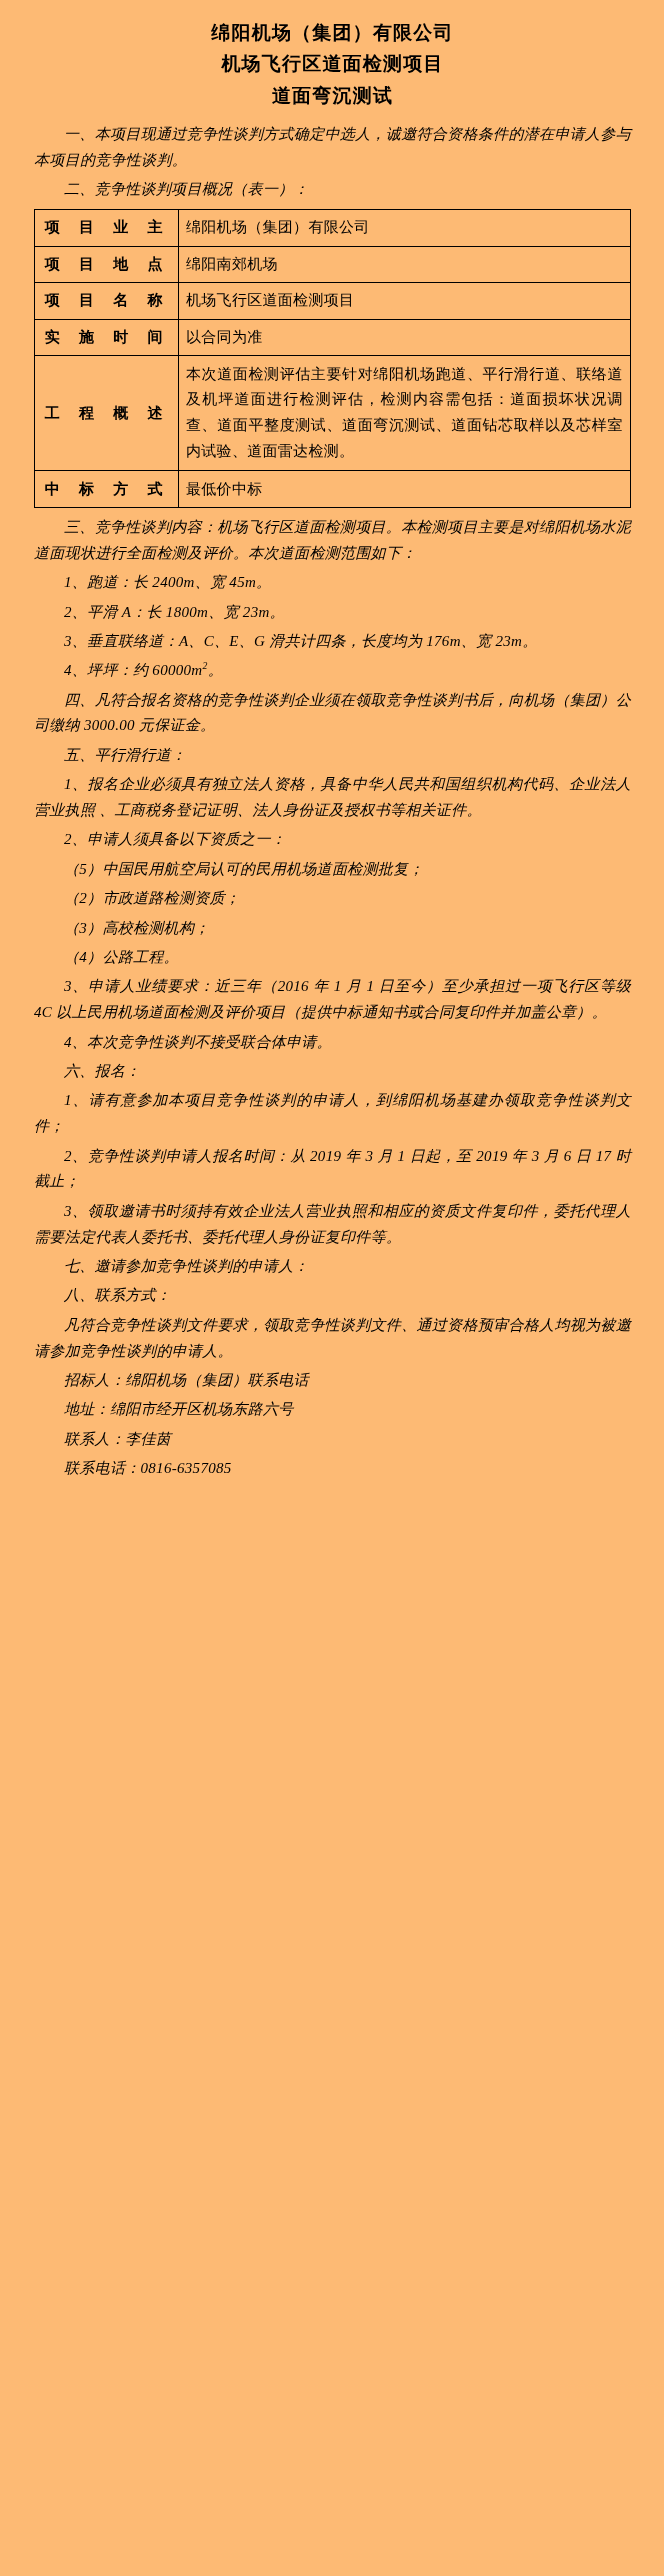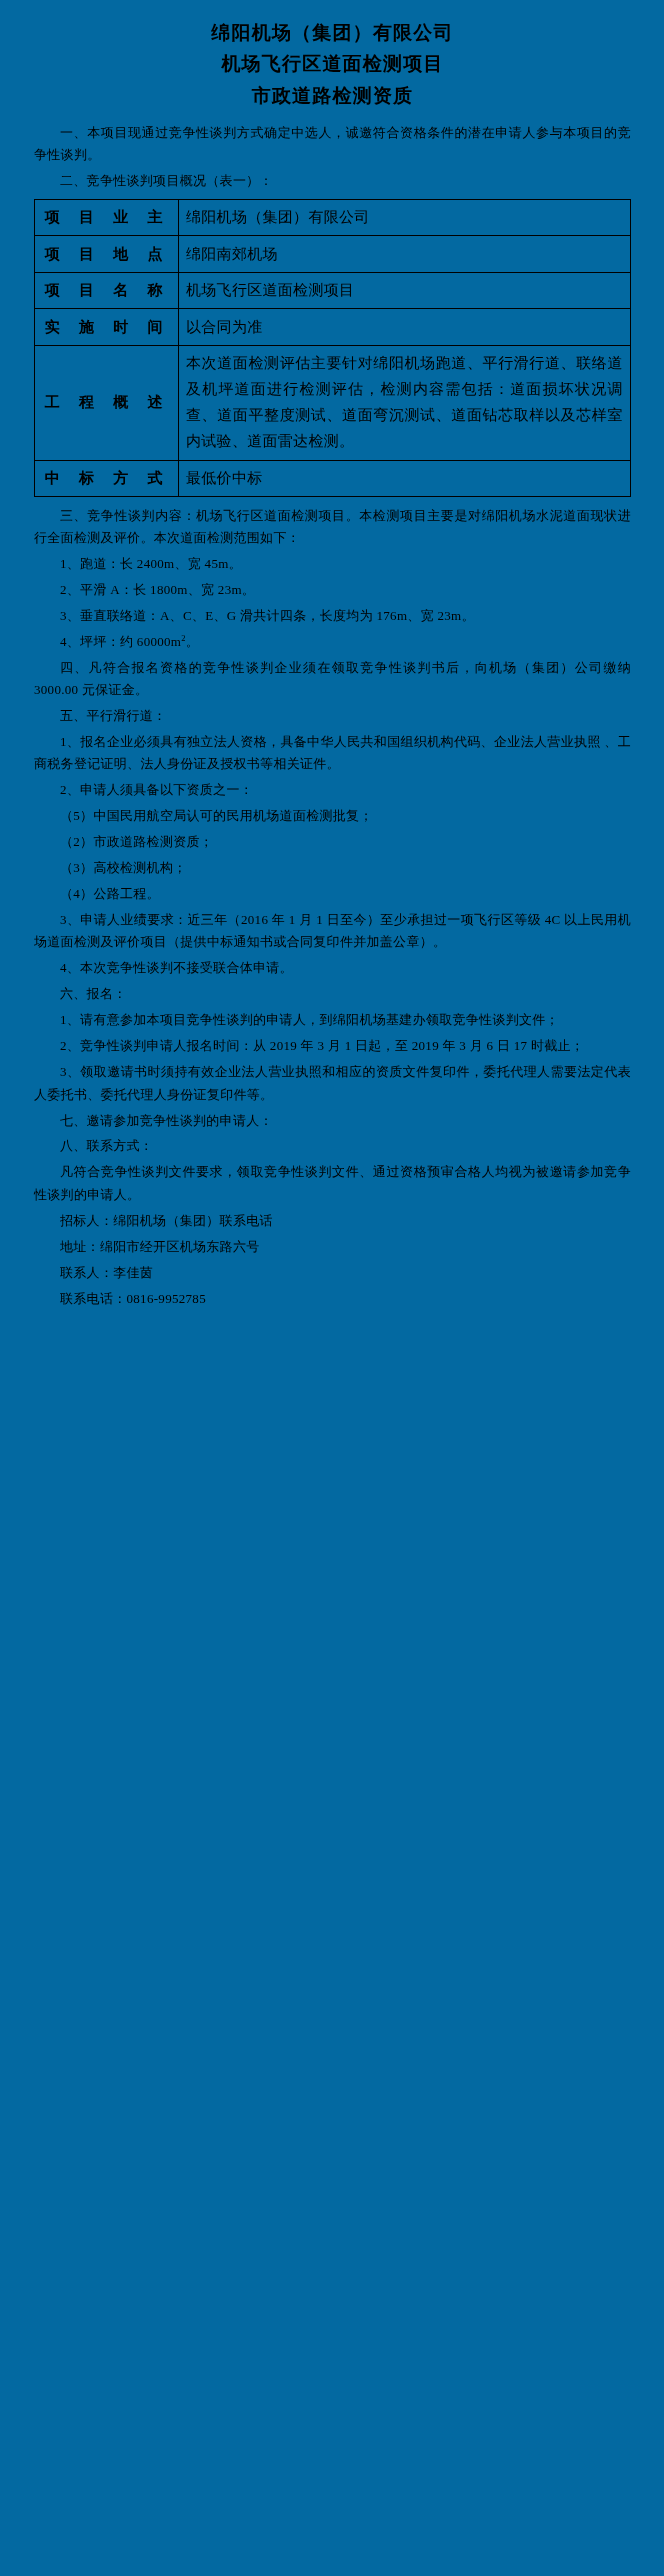--- a/index.html
+++ b/index.html
@@ -10,40 +10,41 @@
   body {
     width: 665px;
     font-family: "Liberation Serif", "DejaVu Serif", serif;
     color: #000000;
   }
   .page {
     width: 665px;
     min-height: 2576px;
     box-sizing: border-box;
     padding: 17px 34px 24px 34px;
-    background: #0369a1;
+    background: #fdba74;
   }
   .title-block {
     text-align: center;
     margin-bottom: 11px;
   }
   .title-line {
     font-size: 19px;
     font-weight: bold;
     letter-spacing: 1.2px;
     line-height: 1.65;
     font-family: "Liberation Serif", "DejaVu Serif", serif;
   }
   p.para {
-    font-size: 13px;
+    font-size: 15px;
     line-height: 1.72;
     margin: 0 0 3.6px 0;
     text-indent: 2em;
     text-align: justify;
     letter-spacing: 0.3px;
+    font-style: italic;
   }
   table.info {
     border-collapse: collapse;
     width: 100%;
     margin: 6px 0 7.3px 0;
     table-layout: fixed;
   }
   table.info td {
     border: 0.6px solid #000000;
     padding: 5.4px 7.3px;
@@ -74,21 +75,21 @@
   }
 </style>
 </head>
 <body>
 
 <div class="page">
 
   <div class="title-block">
     <div class="title-line">绵阳机场（集团）有限公司</div>
     <div class="title-line">机场飞行区道面检测项目</div>
-    <div class="title-line">市政道路检测资质</div>
+    <div class="title-line">道面弯沉测试</div>
   </div>
 
   <p class="para">一、本项目现通过竞争性谈判方式确定中选人，诚邀符合资格条件的潜在申请人参与本项目的竞争性谈判。</p>
 
   <p class="para">二、竞争性谈判项目概况（表一）：</p>
 
   <table class="info">
     <tbody>
       <tr>
         <td class="label">项目业主</td>
@@ -140,16 +141,16 @@
   <p class="para">2、竞争性谈判申请人报名时间：从 2019 年 3 月 1 日起，至 2019 年 3 月 6 日 17 时截止；</p>
   <p class="para">3、领取邀请书时须持有效企业法人营业执照和相应的资质文件复印件，委托代理人需要法定代表人委托书、委托代理人身份证复印件等。</p>
 
   <p class="para">七、邀请参加竞争性谈判的申请人：</p>
   <p class="para">八、联系方式：</p>
 
   <p class="para">凡符合竞争性谈判文件要求，领取竞争性谈判文件、通过资格预审合格人均视为被邀请参加竞争性谈判的申请人。</p>
   <p class="para">招标人：绵阳机场（集团）联系电话</p>
   <p class="para">地址：绵阳市经开区机场东路六号</p>
   <p class="para">联系人：李佳茵</p>
-  <p class="para">联系电话：0816-9952785</p>
+  <p class="para">联系电话：0816-6357085</p>
 
 </div>
 
 
 </body></html>

